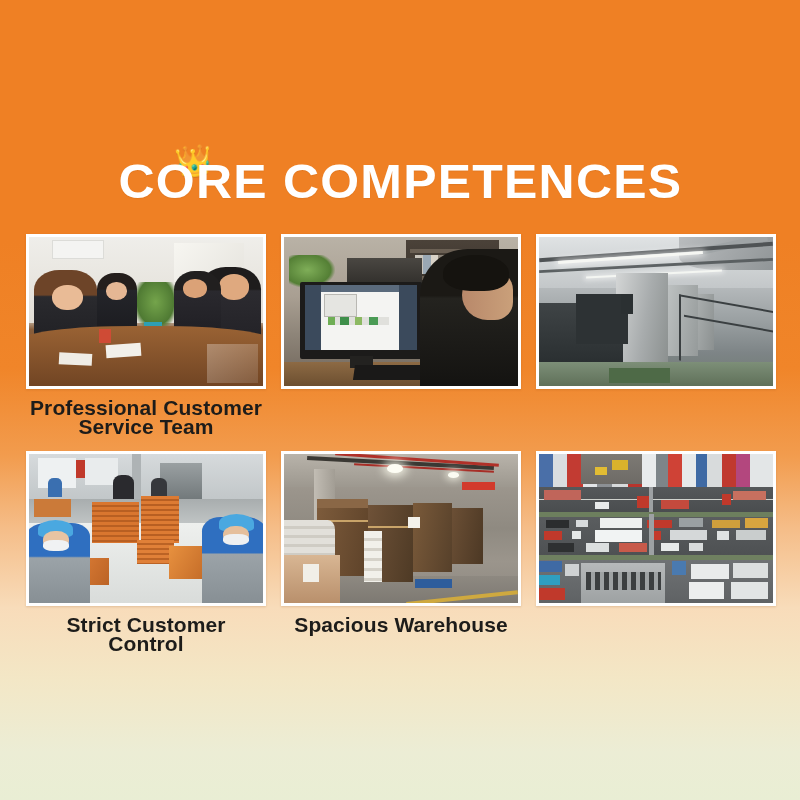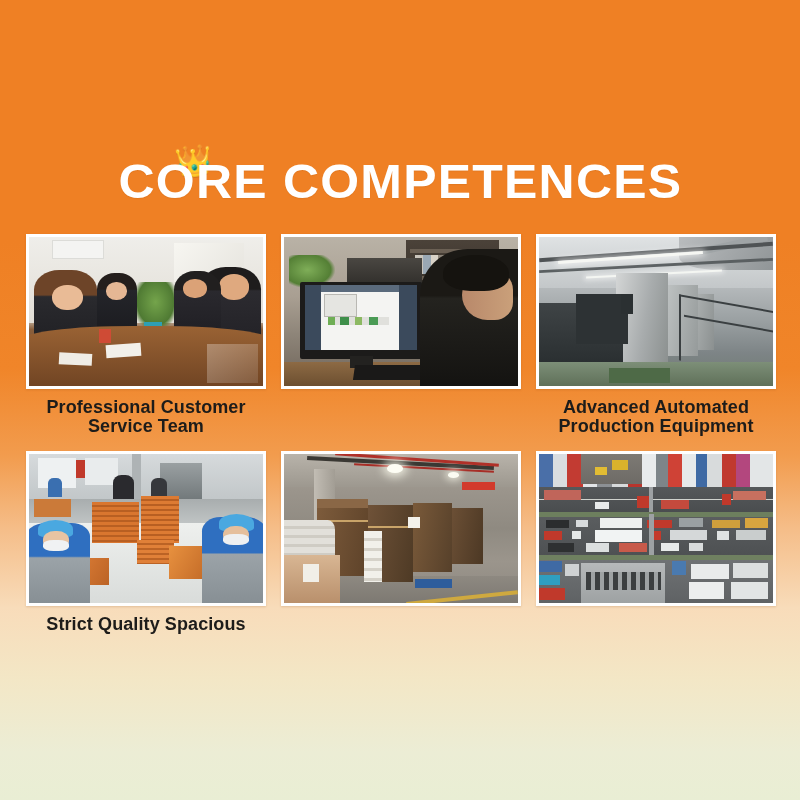--- a/index.html
+++ b/index.html
@@ -81,21 +81,21 @@
   }
   .photo > span {
     position:absolute;
     display:block;
   }
 
   .caption {
     margin-top:9px;
     text-align:center;
     color:#1d1c1a;
-    font-size:18px;
+    font-size:21px;
     font-weight:bold;
     line-height:19px;
     letter-spacing:.1px;
   }
   .caption .l2 { display:block; }
 
   
   .p1 { background:linear-gradient(to bottom,#e6e3dd 0%,#ddd8d0 42%,#c9bdae 55%,#8a5f3c 62%,#6b4526 100%); }
   .p1 .wall      { left:0; top:0; width:100%; height:58%; background:linear-gradient(to bottom,#efeeea,#e2ded6); }
   .p1 .ac        { left:10%; top:2%; width:22%; height:13%; background:#f4f4f2; border:1px solid #dcdcd8; }
@@ -350,24 +350,20 @@
             <span class="mach"></span>
           <span class="dark"></span>
             <span class="dark2"></span>
             <span class="panel"></span>
           <span class="rail"></span>
             <span class="rail2"></span>
           <span class="floor"></span>
             <span class="green"></span>
         </div>
       </div>
-      <div class="caption">
-        <span>Advanced Automated</span>
-        <span class="l2">Production Equipment</span>
-      </div>
     </div>
 
     <div class="cell">
       <div class="photo-frame">
         <div class="photo p4">
           <span class="backwall"></span>
             <span class="win1"></span>
             <span class="win2"></span>
           <span class="red"></span>
             <span class="post"></span>
@@ -387,21 +383,21 @@
             <span class="capL"></span>
             <span class="faceL"></span>
             <span class="mskL"></span>
           <span class="wkR"></span>
             <span class="capR"></span>
             <span class="faceR"></span>
             <span class="mskR"></span>
         </div>
       </div>
       <div class="caption">
-        <span>Strict Quality Spacious</span>
+        <span>Strict Customer Control</span>
       </div>
     </div>
 
     <div class="cell">
       <div class="photo-frame">
         <div class="photo p5">
           <span class="ceiling"></span>
             <span class="beamD"></span>
           <span class="pipeR"></span>
             <span class="pipeR2"></span>
@@ -418,20 +414,23 @@
             <span class="strap1"></span>
             <span class="strap2"></span>
           <span class="bluepal"></span>
           <span class="lbl1"></span>
             <span class="lbl2"></span>
           <span class="wrapL"></span>
             <span class="wrapL2"></span>
             <span class="lbl3"></span>
           <span class="yline"></span>
         </div>
+      </div>
+      <div class="caption">
+        <span>Spacious Warehouse</span>
       </div>
     </div>
 
     <div class="cell">
       <div class="photo-frame">
         <div class="photo p6">
           <span class="rowTop"></span>
             <span class="yard"></span>
           <span class="truckYy"></span>
             <span class="truckYy2"></span>

